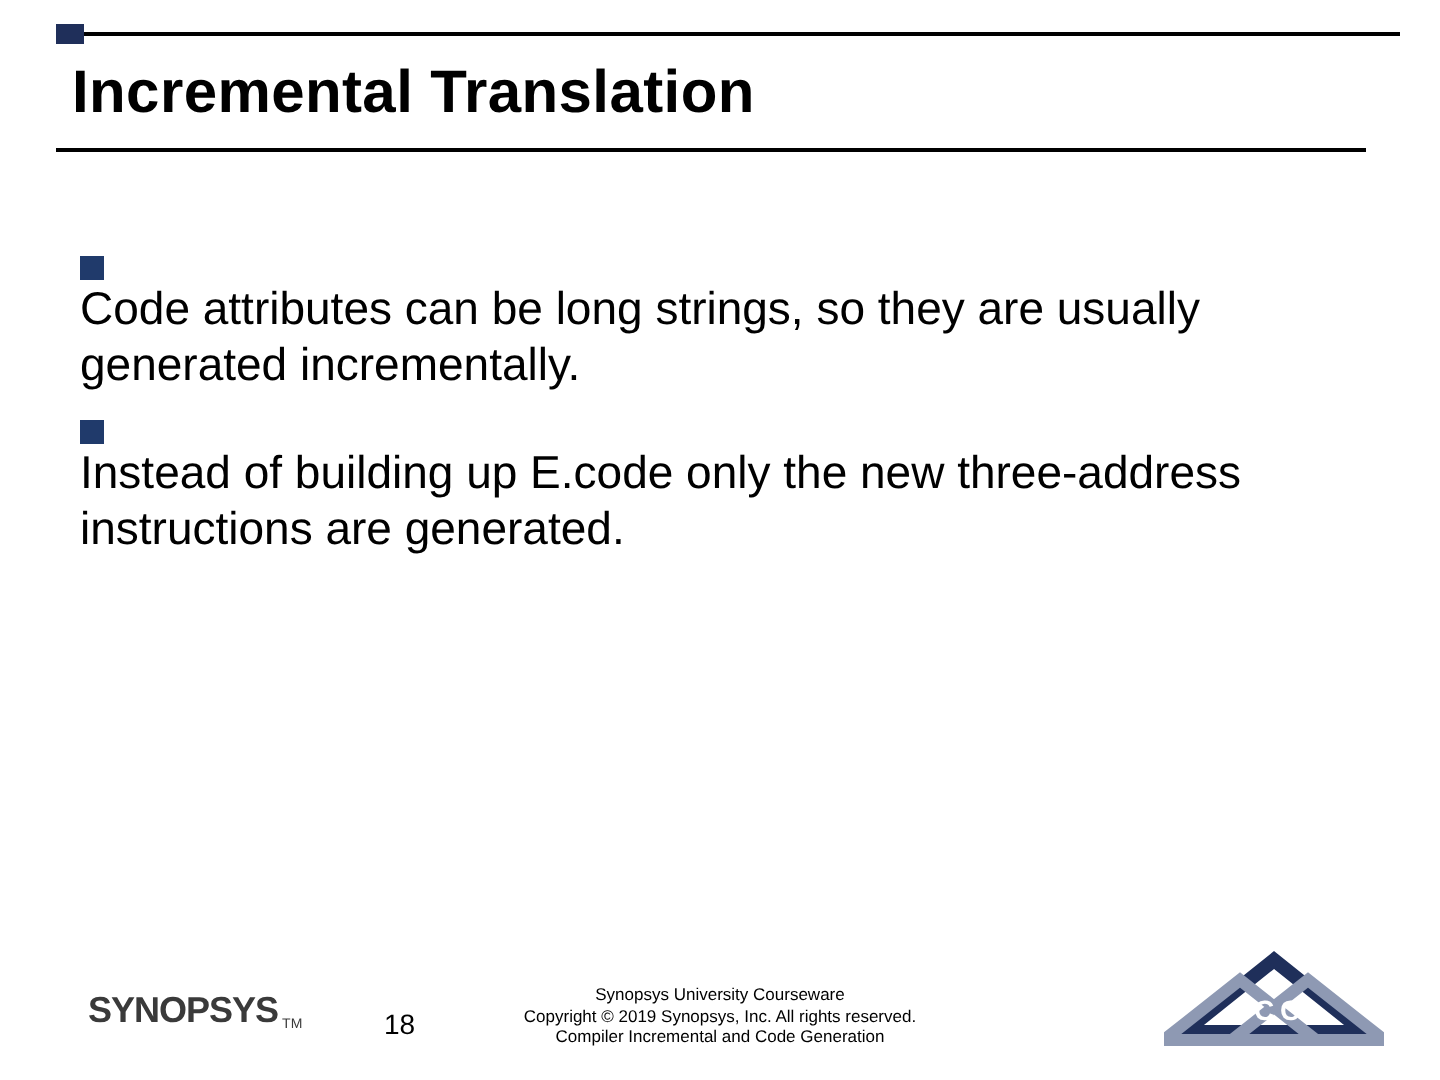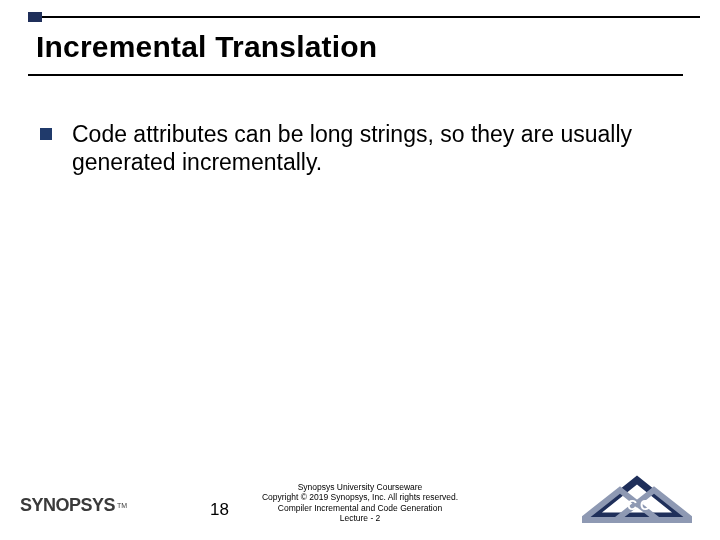--- a/index.html
+++ b/index.html
@@ -8,31 +8,31 @@
 
   
   .title-wrap { position: absolute; left: 28px; top: 12px; right: 40px; }
   .title-accent { position: absolute; left: 0; top: 0; width: 14px; height: 10px; background: #1f2f5a; }
   .title-rule-top { position: absolute; left: 14px; right: -20px; top: 4px; height: 2px; background: #000; }
   .title { font-size: 30px; font-weight: bold; padding: 18px 0 10px 8px; letter-spacing: 0.2px; }
   .title-rule-bottom { margin-left: 0; border: 0; border-top: 2px solid #000; width: 655px; }
 
   
   .body { position: absolute; left: 40px; top: 120px; width: 640px; }
-  .bullet { display: flex; margin-bottom: 6px; }
+  .bullet { display: flex; margin-bottom: 6px; flex-direction: column; }
   .bullet .sq { flex: 0 0 12px; width: 12px; height: 12px; background: #203a6b; margin-top: 8px; margin-right: 20px; }
   .bullet .txt { font-size: 23px; line-height: 1.22; }
 
   
   .footer { position: absolute; left: 0; right: 0; bottom: 6px; height: 80px; }
-  .logo-left { position: absolute; left: 20px; bottom: 18px; display: flex; align-items: center; }
+  .logo-left { position: absolute; left: 44px; bottom: 18px; display: flex; align-items: flex-end; }
   .logo-left .name { font-size: 18px; letter-spacing: -0.5px; color: #3a3a3a; font-weight: bold; font-family: "Arial Black", Arial, sans-serif; }
   .logo-left .tm { font-size: 7px; vertical-align: top; margin-left: 2px; color: #3a3a3a; }
 
-  .slide-num { position: absolute; left: 210px; bottom: 14px; font-size: 17px; margin-top: 32px; }
+  .slide-num { position: absolute; left: 192px; bottom: 14px; font-size: 14px; margin-top: 32px; }
 
   .credits { position: absolute; left: 0; right: 0; bottom: 10px; text-align: center; font-size: 8.5px; line-height: 1.25; }
 
   .logo-right { position: absolute; right: 28px; bottom: 10px; width: 110px; height: 56px; }
 </style>
 </head>
 <body>
 
 <div class="slide">
 
@@ -41,35 +41,38 @@
     <div class="title-rule-top"></div>
     <div class="title">Incremental Translation</div>
     <hr class="title-rule-bottom">
   </div>
 
   <div class="body">
     <div class="bullet">
       <div class="sq"></div>
       <div class="txt">Code attributes can be long strings, so they are usually generated incrementally.</div>
     </div>
+    <div class="bullet">
+      <div class="sq"></div>
+      <div class="txt">Instead of building up E.code only the new three-address instructions are generated.</div>
+    </div>
   </div>
 
   <div class="footer">
     <div class="logo-left">
       <span class="name">SYNOPSYS</span>
       <span class="tm">TM</span>
     </div>
 
     <div class="slide-num">18</div>
 
     <div class="credits">
       <div>Synopsys University Courseware</div>
       <div>Copyright © 2019 Synopsys, Inc. All rights reserved.</div>
       <div>Compiler Incremental and Code Generation</div>
-      <div>Lecture - 2</div>
     </div>
 
     <div class="logo-right">
       <svg viewBox="0 0 110 56" width="110" height="56">
         <polygon points="10,48 55,12 100,48" fill="none" stroke="#1f2f5a" stroke-width="7"></polygon>
         <polygon points="0,52 38,22 76,52" fill="none" stroke="#8e99b3" stroke-width="6"></polygon>
         <polygon points="34,52 72,22 110,52" fill="none" stroke="#8e99b3" stroke-width="6"></polygon>
         <text x="45" y="42" font-size="14" font-weight="bold" fill="#fff" font-family="Arial">C</text>
         <text x="58" y="42" font-size="14" font-weight="bold" fill="#fff" font-family="Arial">C</text>
       </svg>

